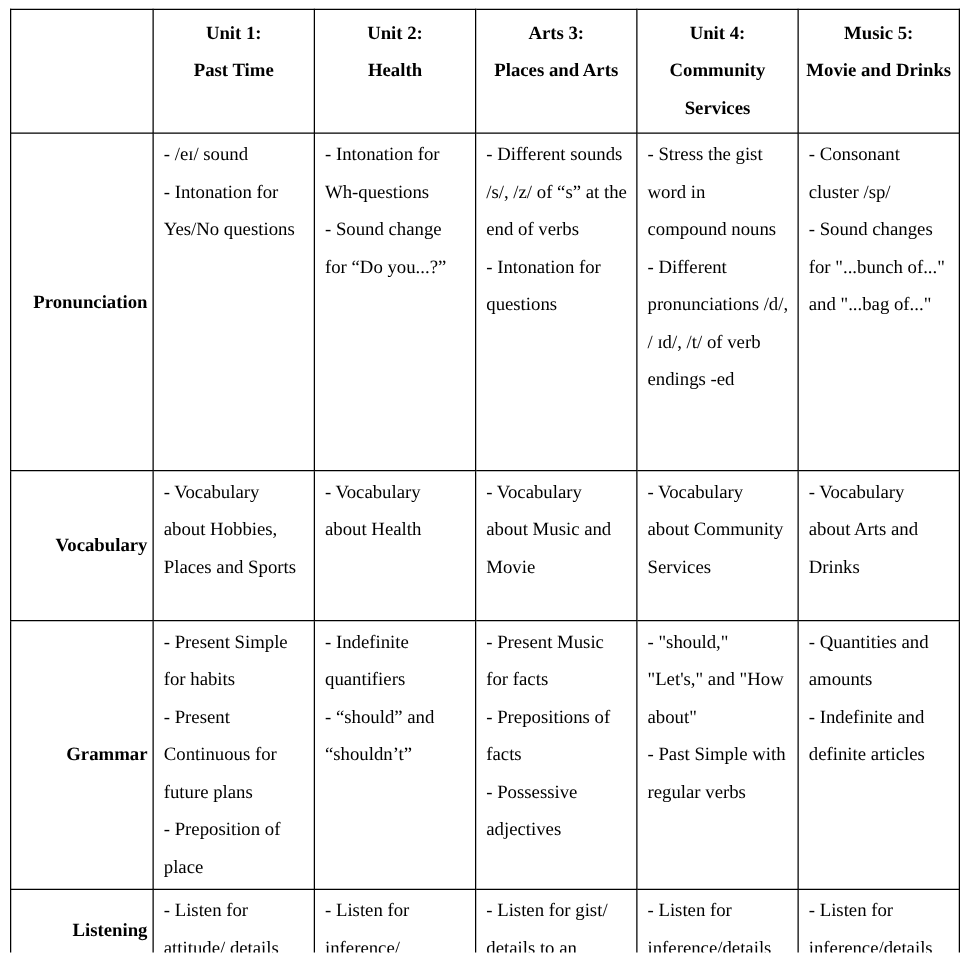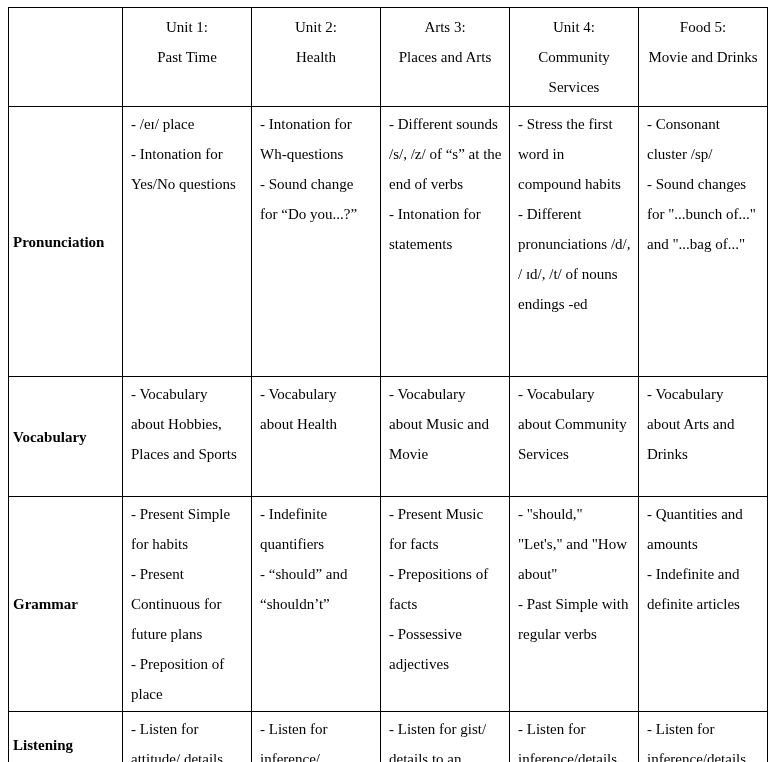--- a/index.html
+++ b/index.html
@@ -30,32 +30,32 @@
     line-height: 30px;
     vertical-align: top;
     overflow: hidden;
   }
   
   col.c-label { width: 114px; }
   col.c-unit  { width: 129px; }
 
   
   thead th {
-    font-weight: normal;
+    font-weight: bold;
     text-align: center;
     vertical-align: middle;
     padding: 4px 6px;
     height: 82px;
   }
   thead th.corner { background: #ffffff; }
 
   
   tbody th.row-header {
     font-weight: bold;
-    text-align: left;
+    text-align: right;
     vertical-align: middle;
     padding: 2px 4px;
   }
 
   
   tbody td {
     padding: 2px 7px 2px 8px;
     text-align: left;
   }
   .item { margin: 0; }
@@ -92,43 +92,43 @@
           </th>
           <th>
             <div>Arts 3:</div>
             <div>Places and Arts</div>
           </th>
           <th>
             <div>Unit 4:</div>
             <div>Community Services</div>
           </th>
           <th>
-            <div>Food 5:</div>
+            <div>Music 5:</div>
             <div>Movie and Drinks</div>
           </th>
         </tr>
       </thead>
     <tbody>
         <tr>
           <th class="row-header">Pronunciation</th>
           <td>
-            <div class="item">- /eɪ/ place</div>
+            <div class="item">- /eɪ/ sound</div>
             <div class="item">- Intonation for Yes/No questions</div>
           </td>
           <td>
             <div class="item">- Intonation for Wh-questions</div>
             <div class="item">- Sound change for “Do you...?”</div>
           </td>
           <td>
             <div class="item">- Different sounds /s/, /z/ of “s” at the end of verbs</div>
-            <div class="item">- Intonation for statements</div>
+            <div class="item">- Intonation for questions</div>
           </td>
           <td>
-            <div class="item">- Stress the first word in compound habits</div>
-            <div class="item">- Different pronunciations /d/, / ɪd/, /t/ of nouns endings -ed</div>
+            <div class="item">- Stress the gist word in compound nouns</div>
+            <div class="item">- Different pronunciations /d/, / ɪd/, /t/ of verb endings -ed</div>
           </td>
           <td>
             <div class="item">- Consonant cluster /sp/</div>
             <div class="item">- Sound changes for "...bunch of..." and "...bag of..."</div>
           </td>
         </tr>
         <tr>
           <th class="row-header">Vocabulary</th>
           <td>
             <div class="item">- Vocabulary about Hobbies, Places and Sports</div>

